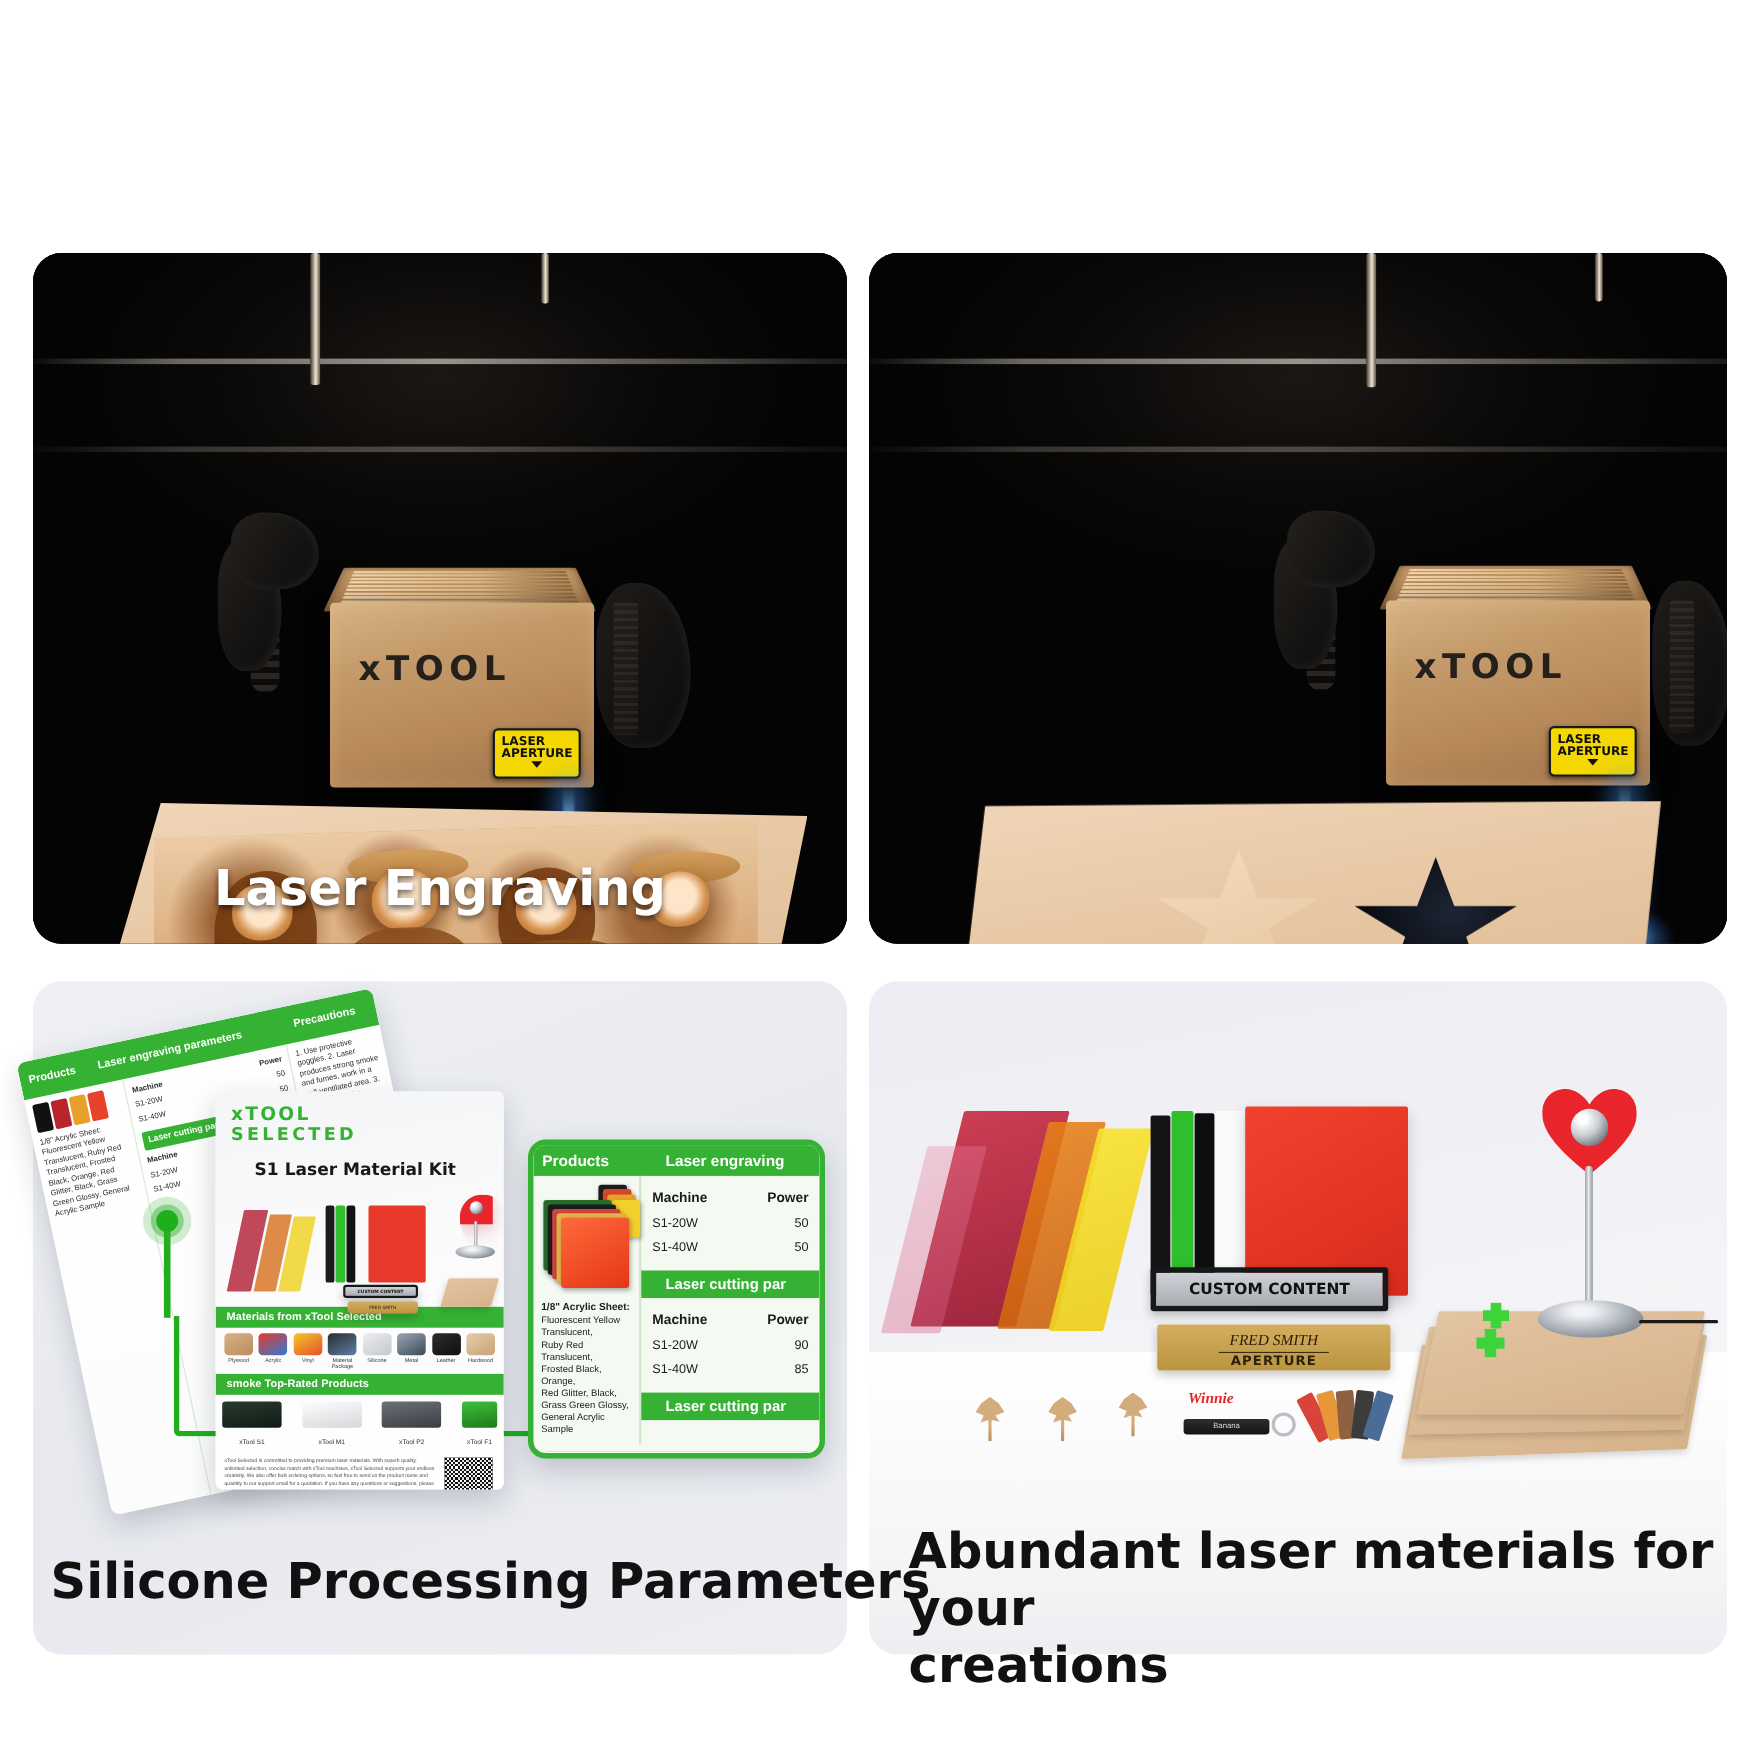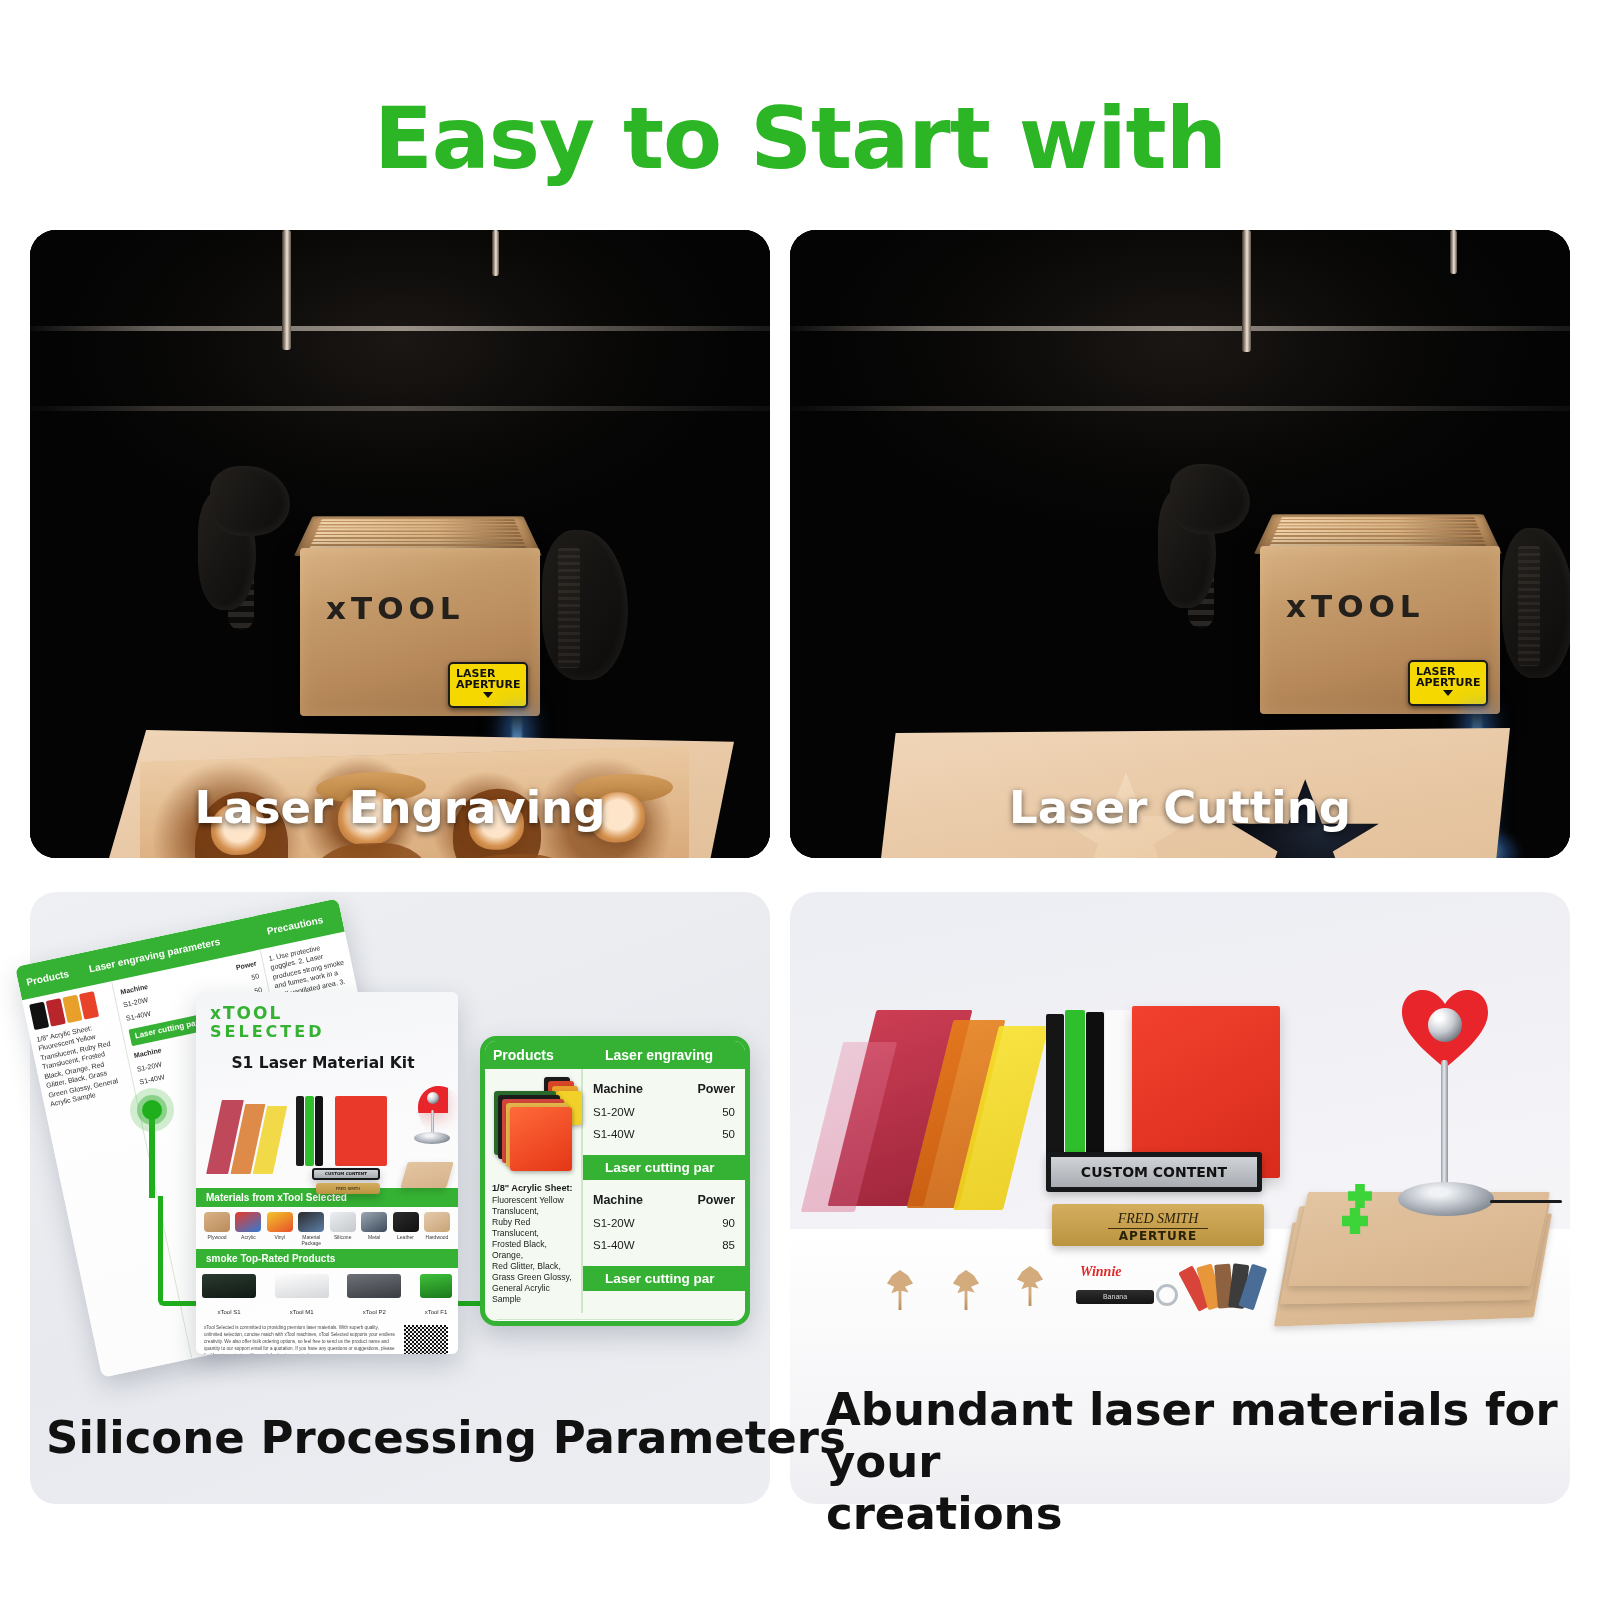--- a/index.html
+++ b/index.html
@@ -285,21 +285,20 @@
       font-weight:700; font-size: 14px; text-shadow: 1px 1px 0 rgba(255,255,255,.7); }
   .keytag { position:absolute; height: 14px; border-radius: 3px;
       background: linear-gradient(180deg,#2d2d2d,#141414); color:#ddd; font-size:7px; line-height:14px; text-align:center;}
   .keyring { position:absolute; width: 22px;height:22px;border-radius:50%;border:3px solid #b9bfc6; }
 </style>
 </head>
 <body>
 
 <div class="page">
 
-  <div class="title">Easy to Start with</div>
 
   <div class="panel p-tl">
     <div class="scene">
       <div class="rail r1"></div>
       <div class="rail r2"></div>
       <div class="vrod" style="left:252px;top:0;height:120px;"></div>
       <div class="vrod" style="left:462px;top:0;height:46px;width:7px;"></div>
 
       <div class="coil" style="left:198px;top:250px;height:150px;"></div>
       <div class="cableblob" style="left:168px;top:260px;width:58px;height:120px;"></div>
@@ -395,21 +394,20 @@
       <div class="cableblob" style="left:712px;top:298px;width:72px;height:150px;opacity:.9;"></div>
 
       <div class="beam" style="left:682px;top:484px;height:136px;"></div>
       <div class="beam-glow" style="left:642px;top:596px;"></div>
 
       <div class="board board-cut" style="left:80px;top:498px;width:640px;height:244px;">
         <div class="star-outline" style="left:28%;top:18%;width:24%;height:52%;"></div>
         <div class="star-dark" style="left:56%;top:21%;width:24%;height:52%;"></div>
       </div>
     </div>
-    <div class="panel-caption cap-tr">Laser Cutting</div>
   </div>
 
   <div class="panel p-bl"></div>
 
   <div class="card card-back">
     <div class="cb-hdr">
       <span style="width:64px;">Products</span>
       <span style="flex:1;">Laser engraving parameters</span>
       <span style="width:84px;">Precautions</span>
     </div>

